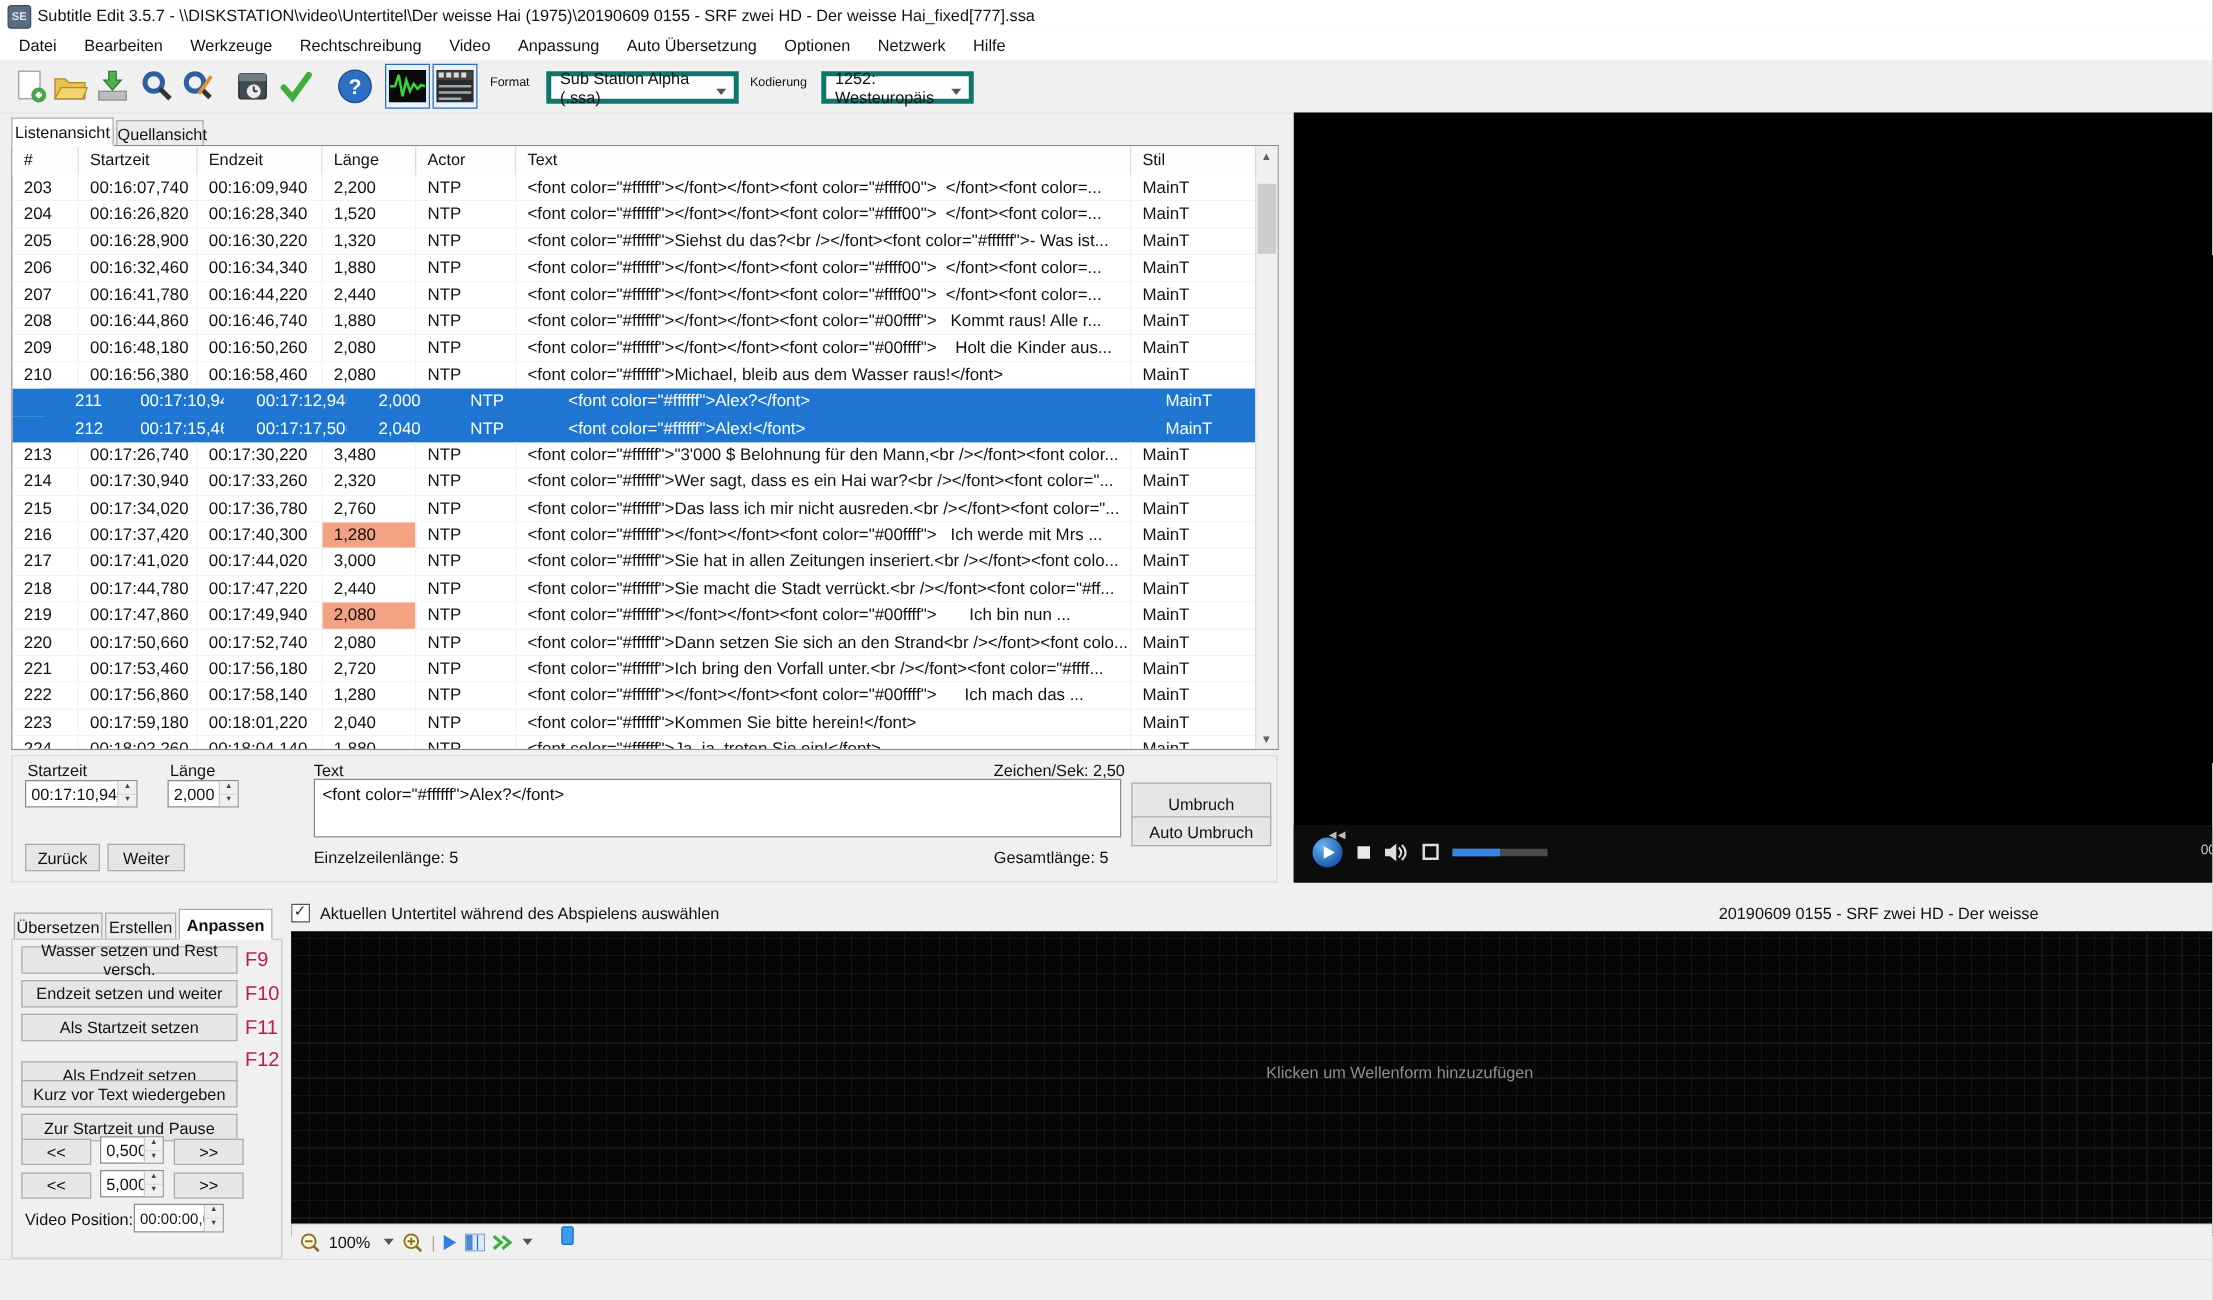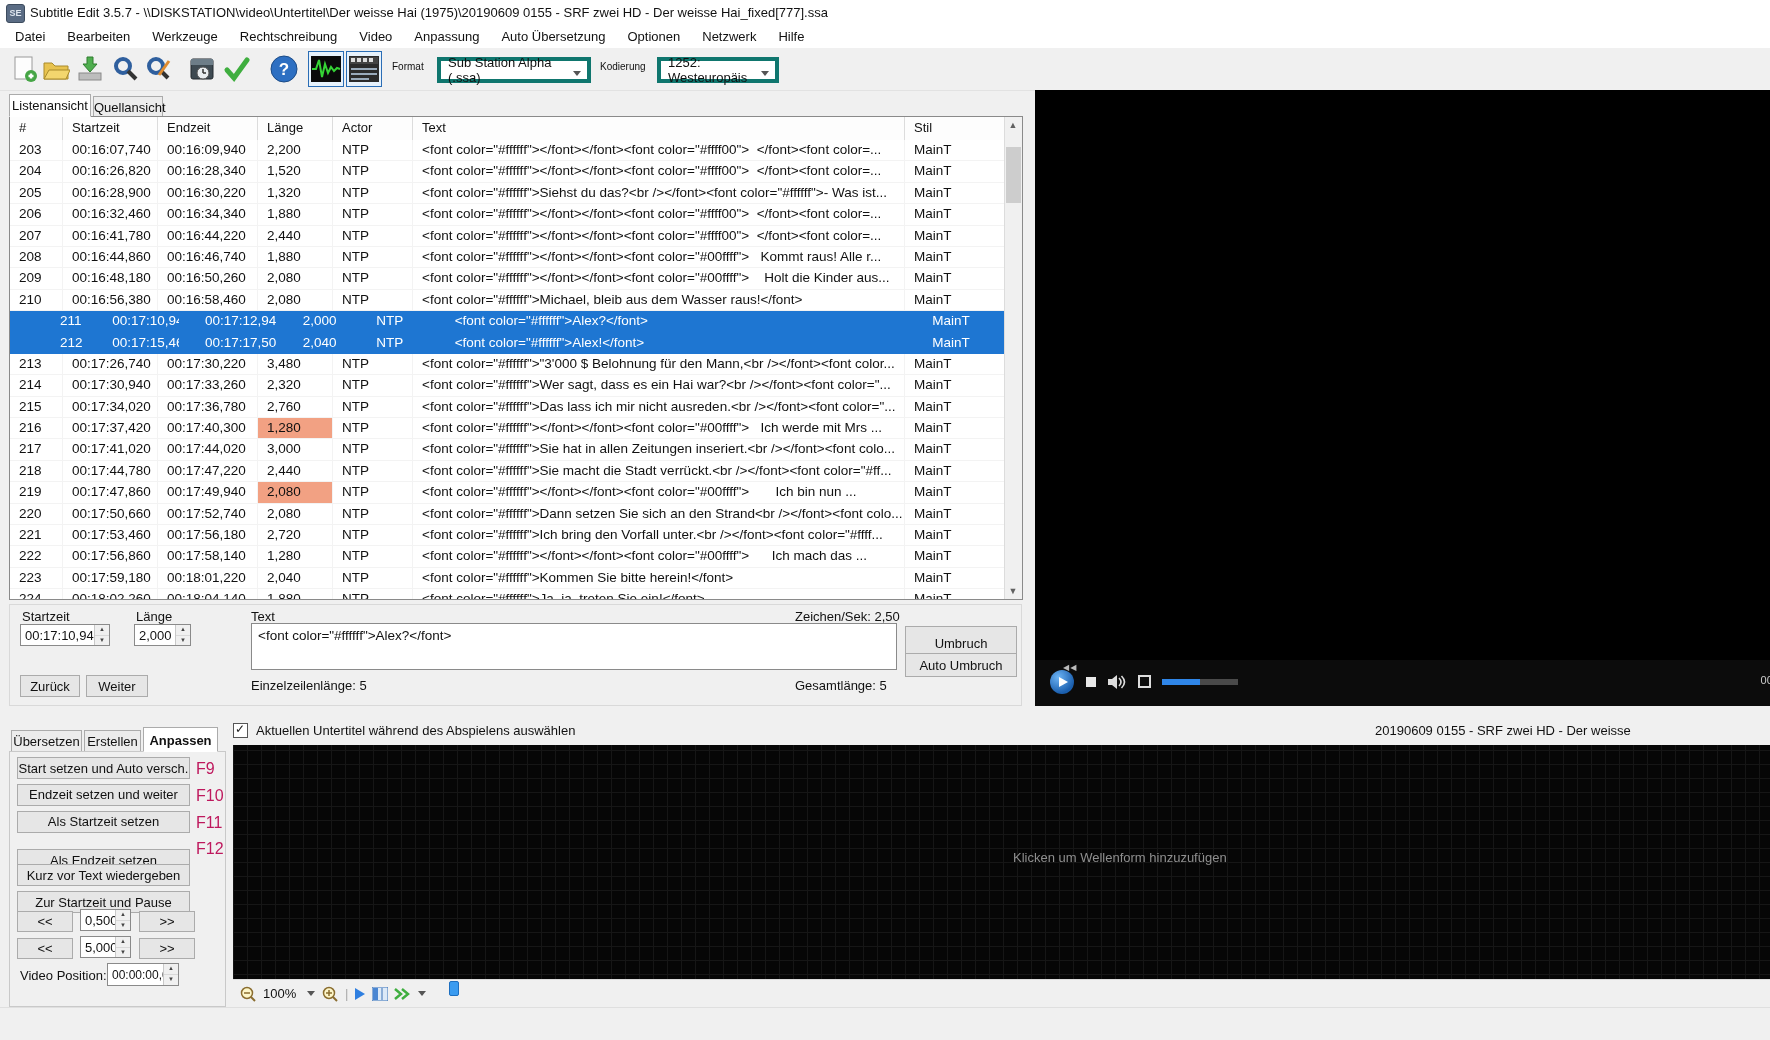--- a/index.html
+++ b/index.html
@@ -475,21 +475,21 @@
   <div class="tab sel abs" style="left:143px;top:727px;width:75px;height:25px;font-weight:bold;line-height:25px">Anpassen</div>
 
   <div id="checkbox" class="abs">
     <span id="checkmark">✓</span>
   </div>
   <div id="check-label" class="abs">Aktuellen Untertitel während des Abspielens auswählen</div>
   <div id="media-title" class="abs">20190609 0155 - SRF zwei HD - Der weisse</div>
 
   <div id="adjust-panel" class="abs"></div>
   <div id="adjust-buttons">
-      <div class="btn adj abs" style="left: 17px; width: 173px; height: 22px; top: 757px;">Start setzen und Auto versch.</div>
+      <div class="btn adj abs" style="left: 17px; width: 173px; height: 22px; top: 757px;">Wasser setzen und Rest versch.</div>
       <div class="key-lbl abs" style="left: 196px; top: 760px;">F9</div>
       <div class="btn adj abs" style="left: 17px; width: 173px; height: 22px; top: 783.8px;">Endzeit setzen und weiter</div>
       <div class="key-lbl abs" style="left: 196px; top: 786.8px;">F10</div>
       <div class="btn adj abs" style="left: 17px; width: 173px; height: 22px; top: 810.6px;">Als Startzeit setzen</div>
       <div class="key-lbl abs" style="left: 196px; top: 813.6px;">F11</div>
       <div class="btn adj abs" style="left: 17px; width: 173px; height: 22px; top: 837.4px; margin-top: 12px;">Als Endzeit setzen</div>
       <div class="key-lbl abs" style="left: 196px; top: 840.4px;">F12</div>
       <div class="btn adj abs" style="left: 17px; width: 173px; height: 22px; top: 864.2px;">Kurz vor Text wiedergeben</div>
       <div class="key-lbl abs" style="left: 196px; top: 867.2px;"></div>
       <div class="btn adj abs" style="left: 17px; width: 173px; height: 22px; top: 891px;">Zur Startzeit und Pause</div>

